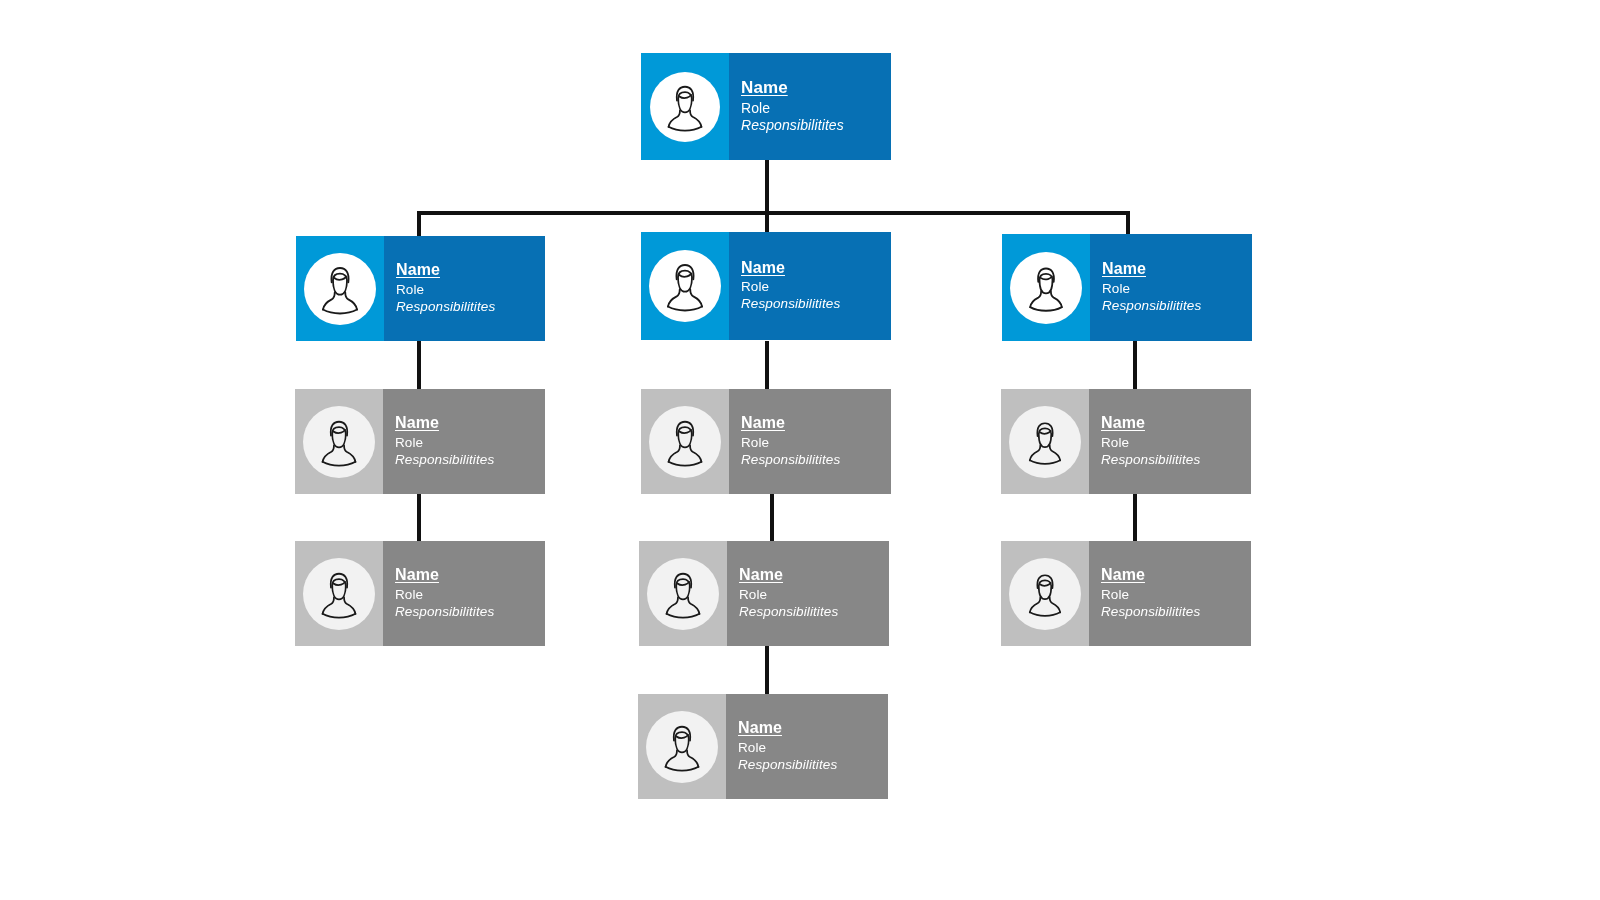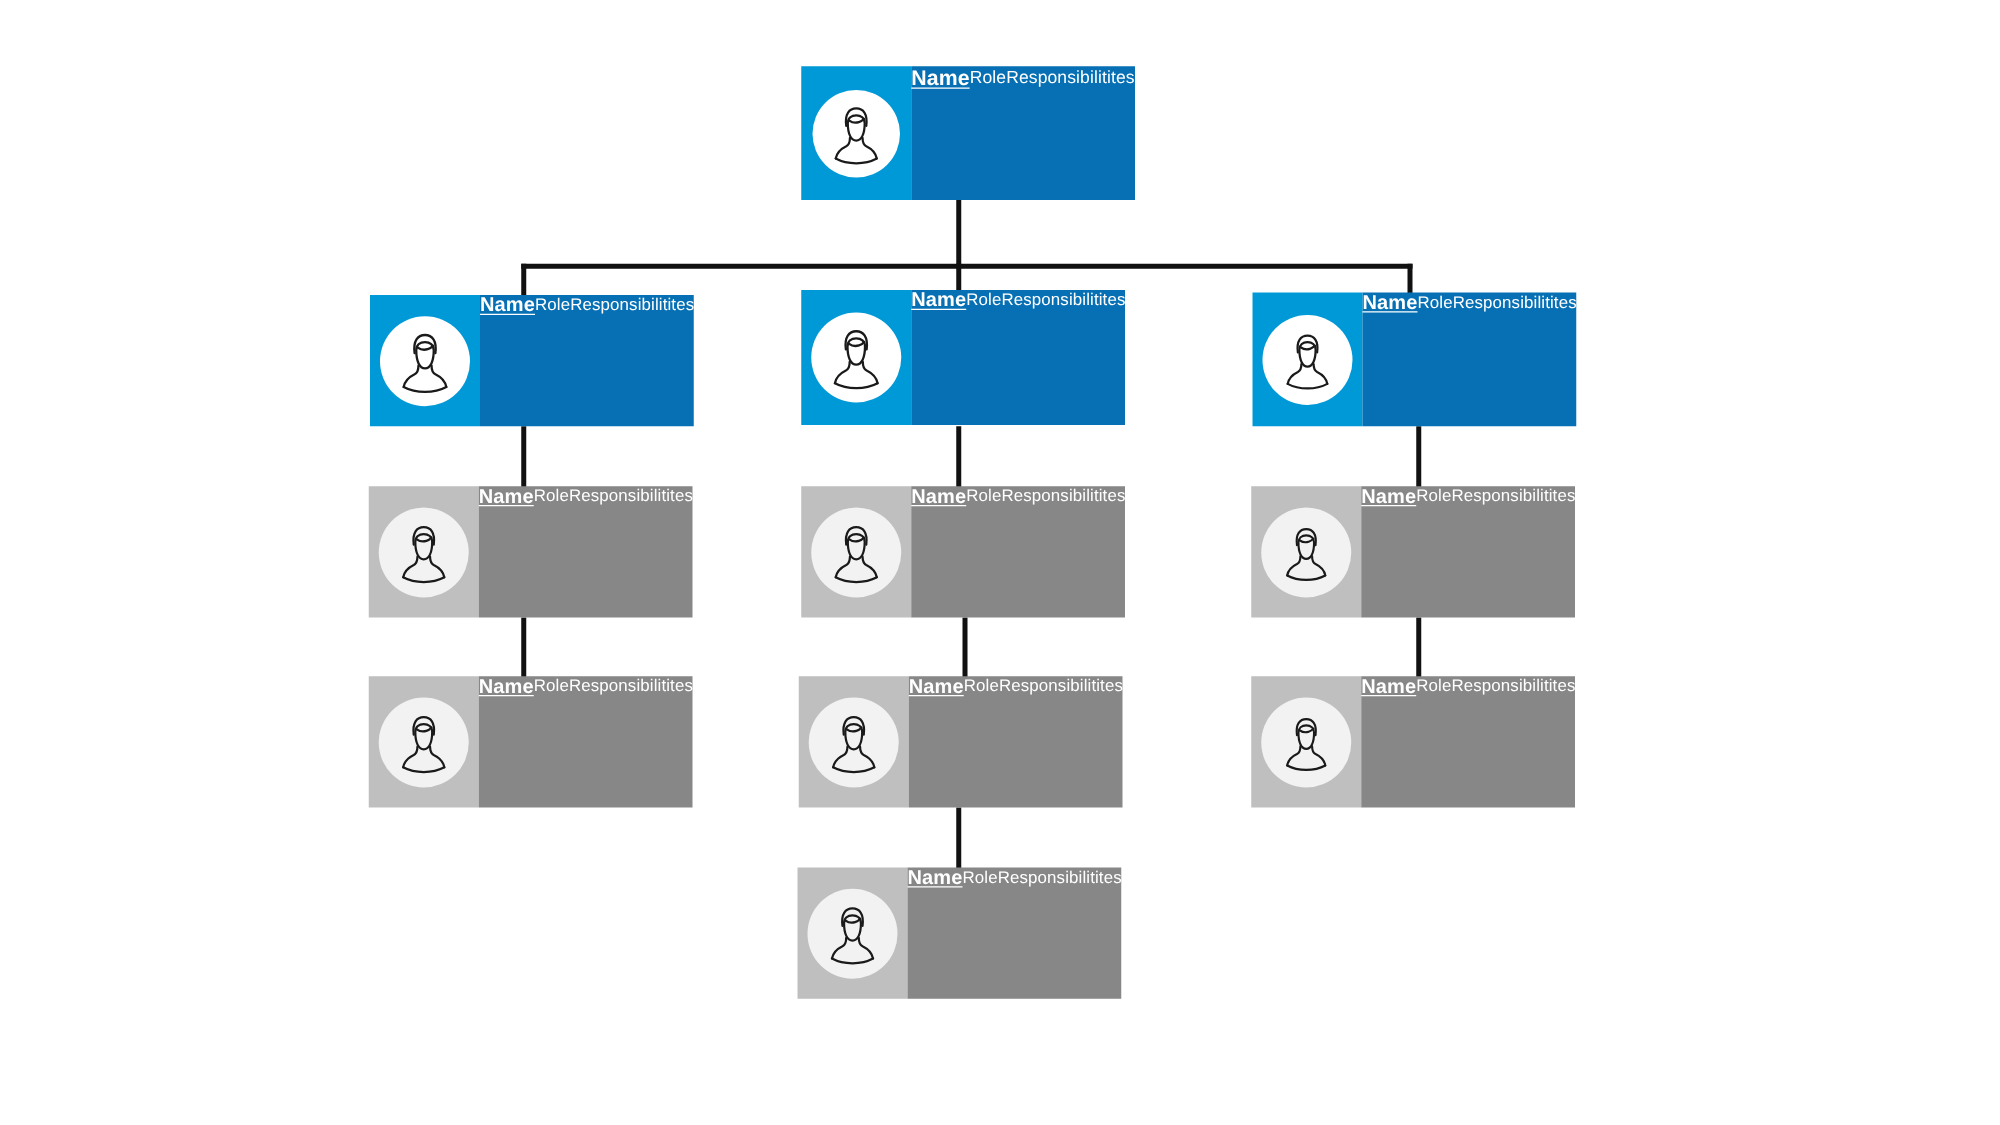--- a/index.html
+++ b/index.html
@@ -37,22 +37,23 @@
   }
   .node .icon-panel {
     flex: 0 0 auto;
     display: flex;
     align-items: center;
     justify-content: center;
   }
   .node .text-panel {
     flex: 1 1 auto;
     display: flex;
-    flex-direction: row;
+    flex-direction: column;
     justify-content: center;
+    padding-left: 12px;
     box-sizing: border-box;
   }
 
   
   .node.blue .icon-panel { background: #0099d8; }
   .node.blue .text-panel { background: #0770b4; }
   .node.blue .name,
   .node.blue .role,
   .node.blue .resp { color: #ffffff; }
   .node.blue .avatar-circle { background: #ffffff; }
@@ -82,20 +83,21 @@
     margin-bottom: 2px;
     letter-spacing: 0.1px;
   }
   .role {
     line-height: 1.25;
     letter-spacing: 0.1px;
   }
   .resp {
     line-height: 1.25;
     letter-spacing: 0.1px;
+    font-style: italic;
   }
 
   
   .node.size-root  .name { font-size: 17px; }
   .node.size-root  .role,
   .node.size-root  .resp { font-size: 14px; }
 
   .node.size-std   .name { font-size: 16px; }
   .node.size-std   .role,
   .node.size-std   .resp { font-size: 13.5px; }

